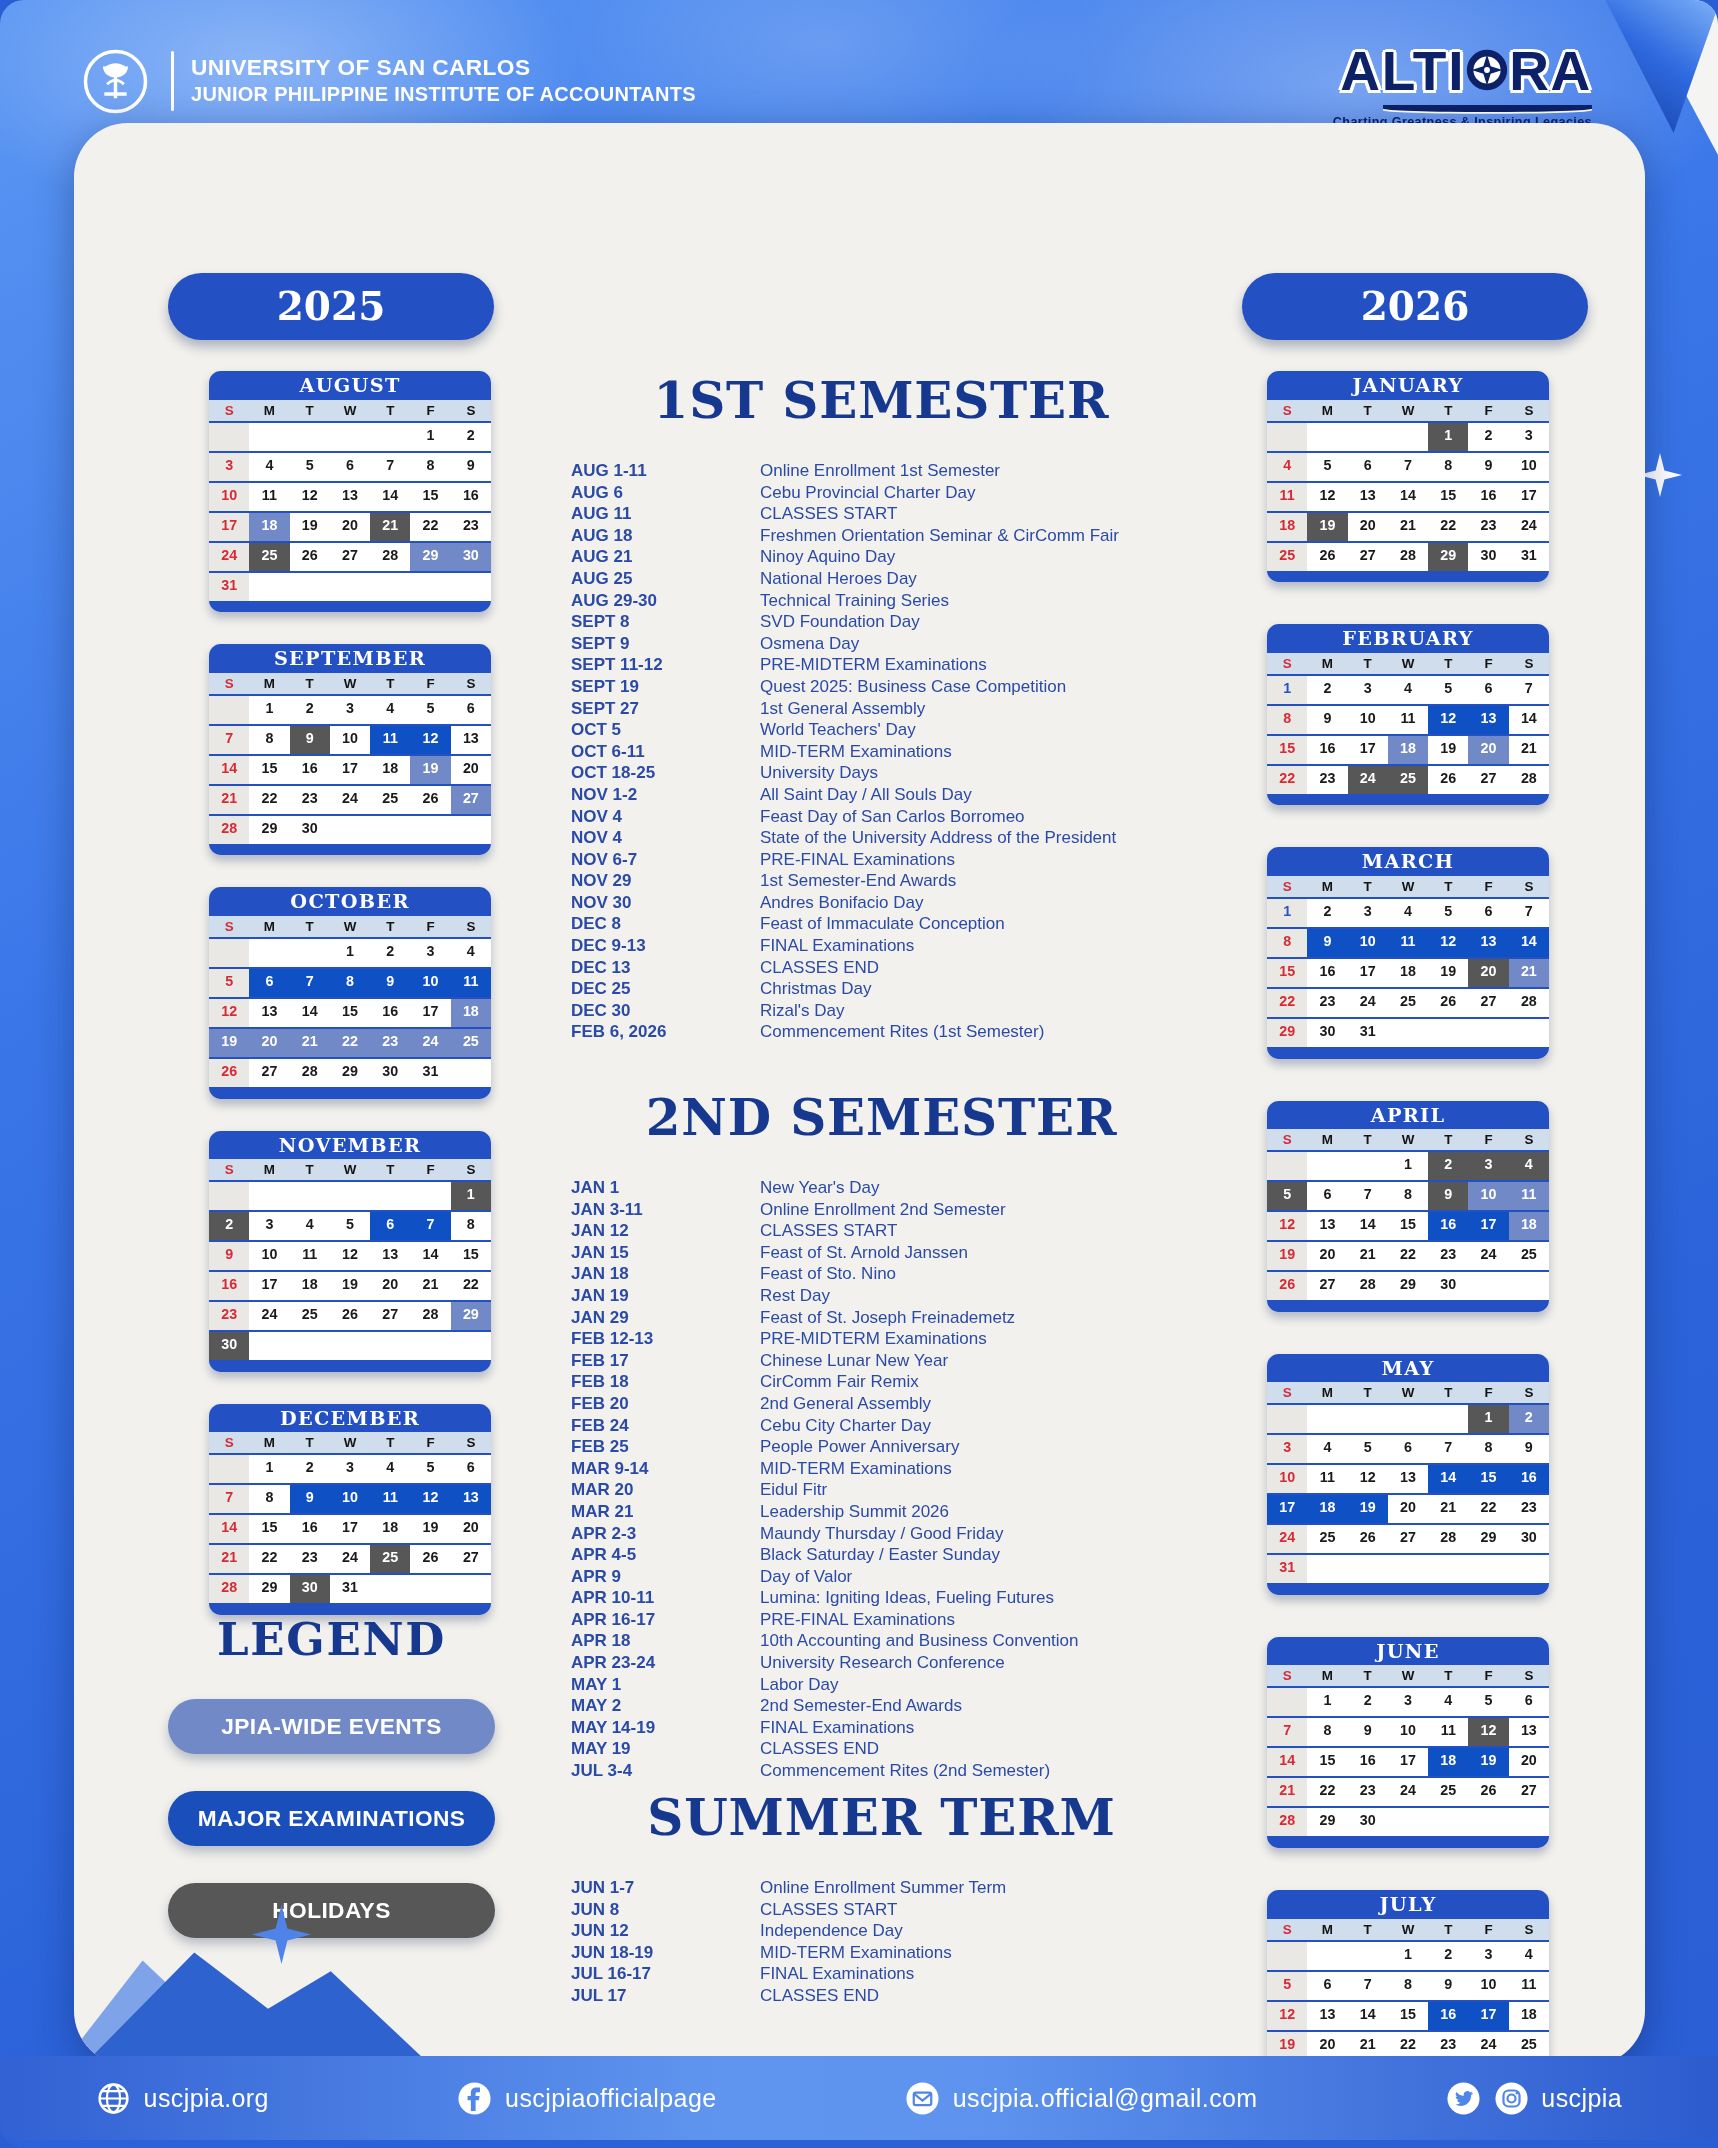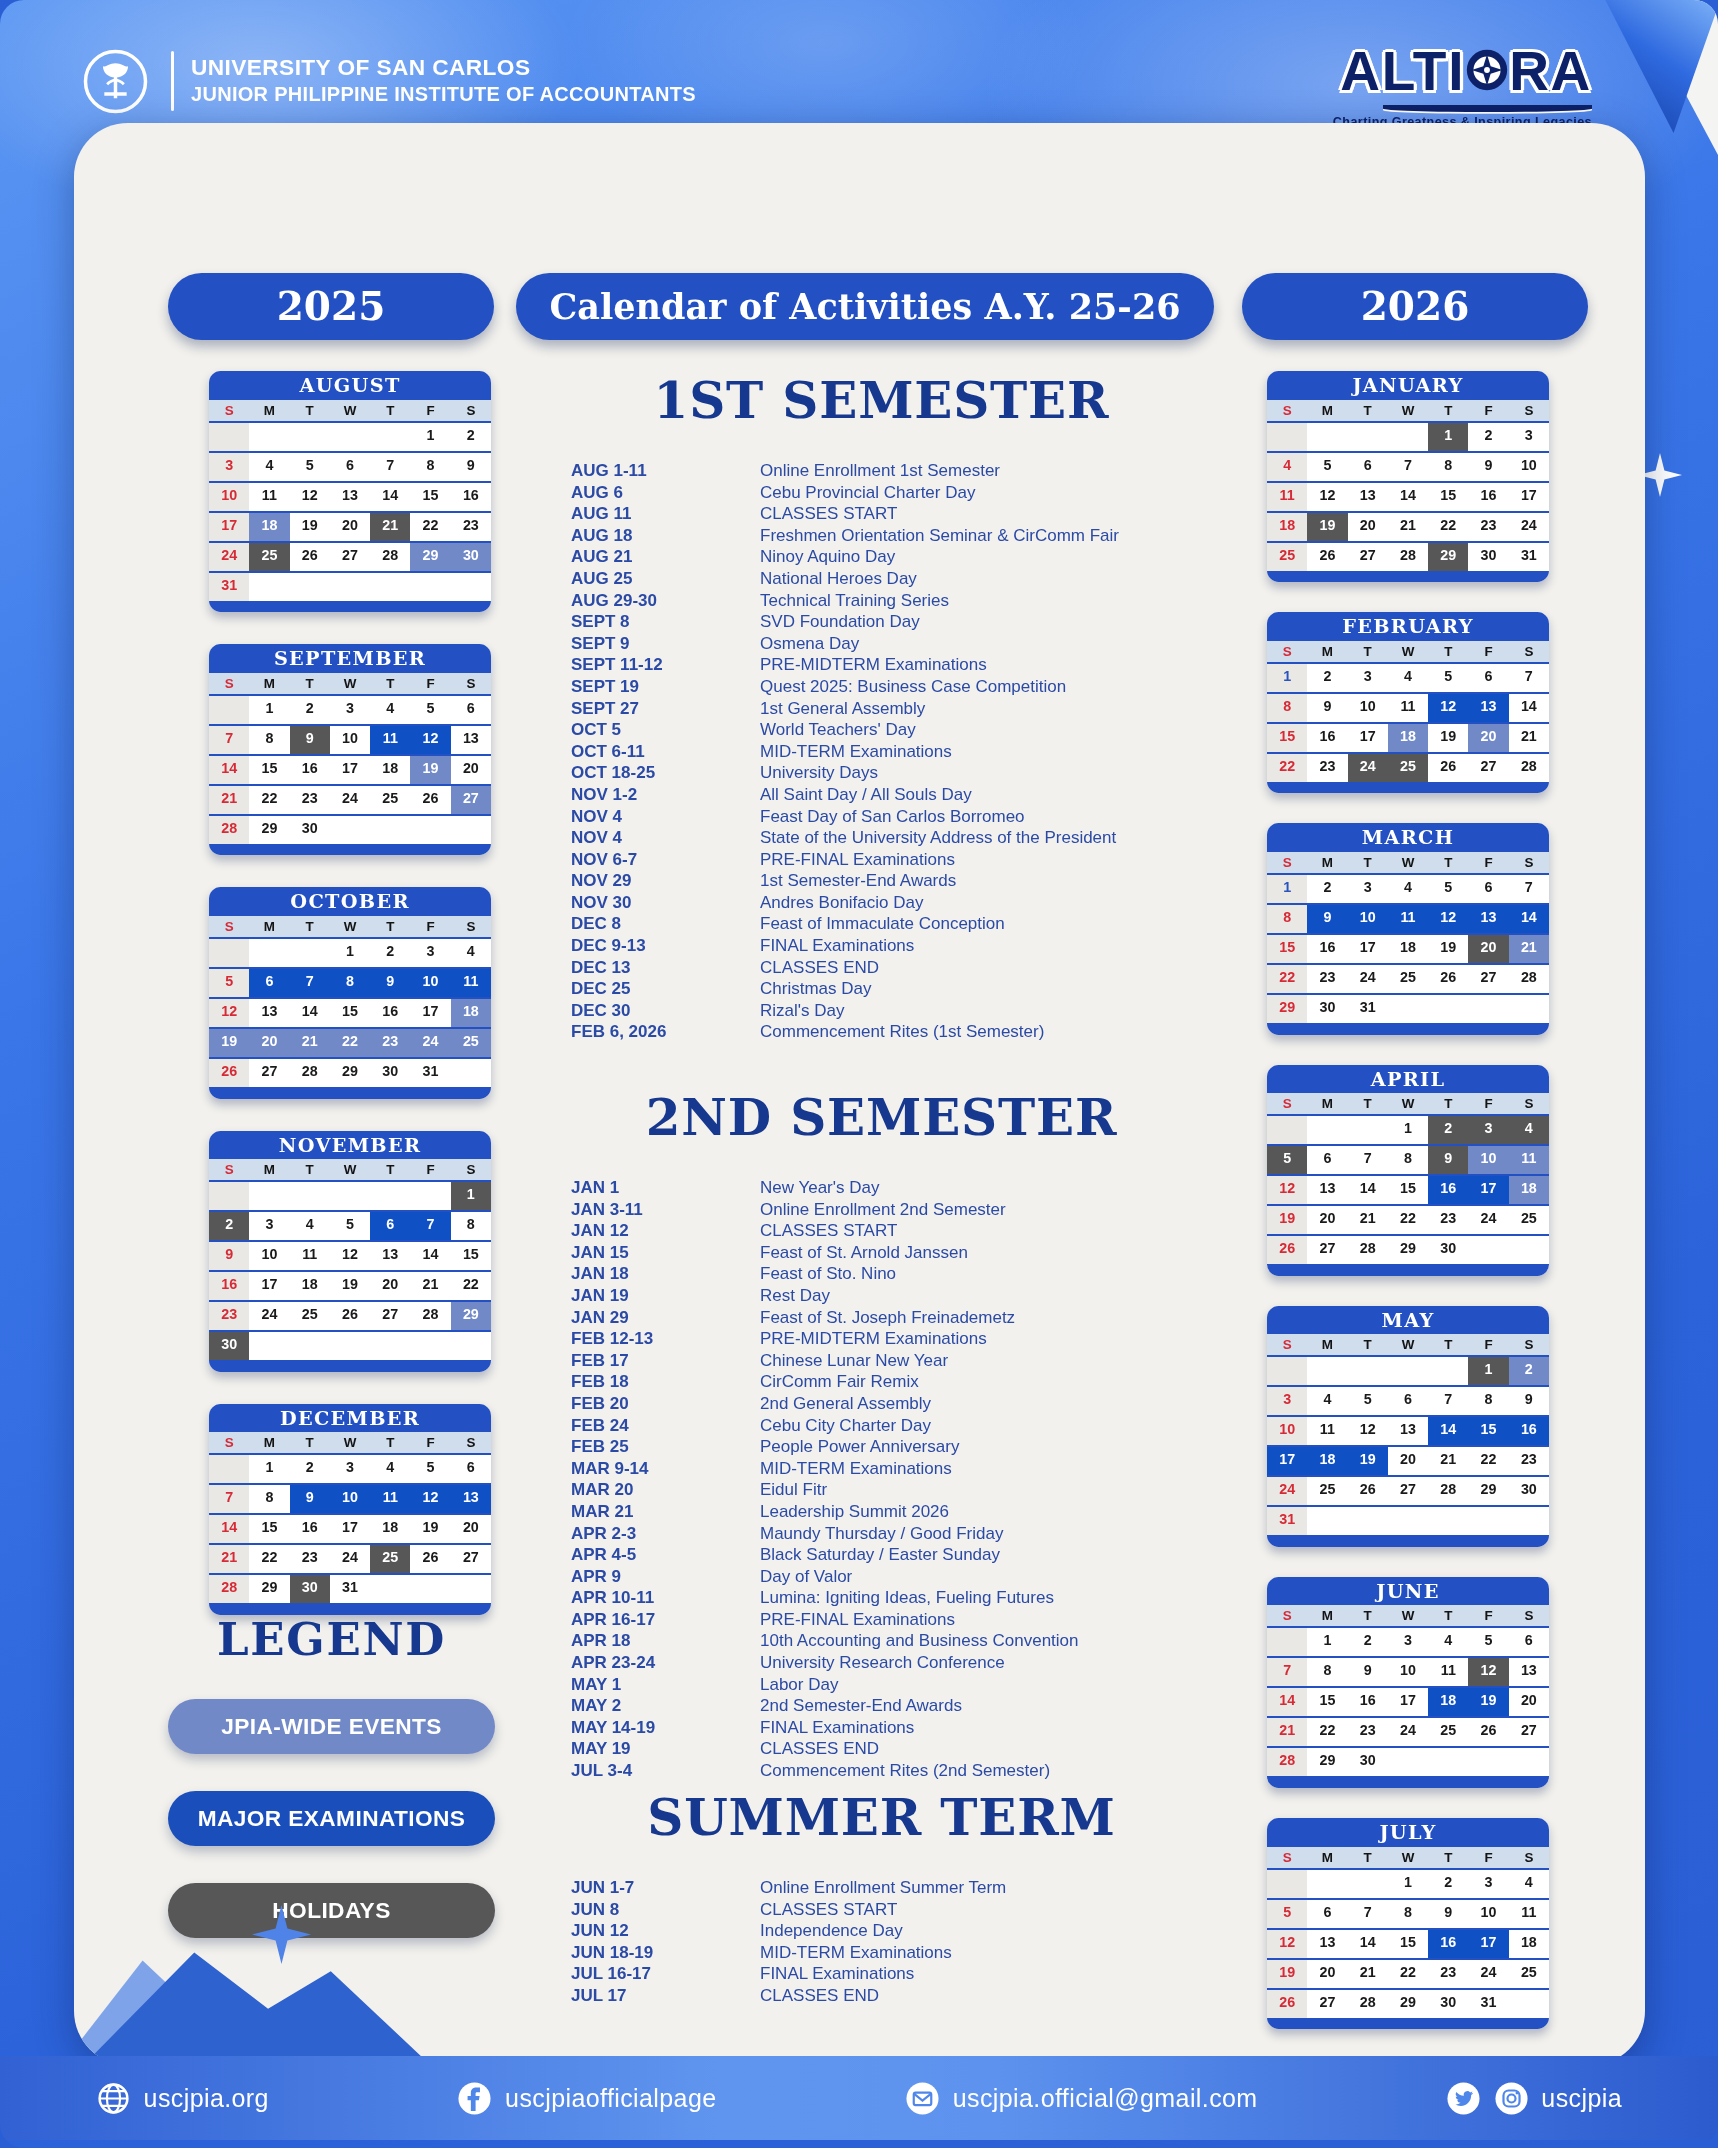--- a/index.html
+++ b/index.html
@@ -41,21 +41,21 @@
     box-shadow:0 6.7px 11.7px rgba(10,30,80,.3);}
   #pill-2025{left:94px;top:150px;width:326px;}
   #pill-title{left:442px;top:150px;width:698px;font-size:35px;}
   #pill-2026{left:1168px;top:150px;width:346px;}
   
   .cal-col{position:absolute;top:248px;width:282px;}
   #col-2025{left:123px;padding-left:12px;}
   #col-2026{left:1193px;}
   .month{width:282px;border-radius:11.7px;background:#fff;overflow:hidden;margin-bottom:32px;
     box-shadow:0 5.9px 10px rgba(20,40,90,.28);}
-  #col-2026 .month{margin-bottom:30px;}
+  #col-2026 .month{margin-bottom:42px;}
   .mtitle{height:28.5px;background:#2350c2;color:#fff;text-align:center;letter-spacing:1.3px;
     font-family:"DejaVu Serif",serif;font-weight:bold;font-size:19.3px;line-height:29px;}
   .mgrid{display:grid;grid-template-columns:repeat(7,1fr);}
   .dhead{background:#cfdded;height:21px;}
   .dh{font-weight:bold;font-size:13.4px;line-height:21px;text-align:center;color:#141414;}
   .dh.sun-h{color:#d62b36;}
   .week{height:28px;border-top:2.5px solid #2350c2;}
   .cell{font-weight:bold;font-size:14.3px;line-height:25px;text-align:center;color:#1a1a1a;}
   .cell.sun{background:#eae8e4;color:#d62b36;}
   .cell.e{background:#7289c8;color:#fff;}
@@ -124,21 +124,20 @@
     </div>
   </div>
 
   <div class="curl-white"></div>
   <div class="curl-blue"></div>
   <div class="spark" style="left:1638px;top:453px;width:44px;height:44px;"></div>
   <div class="spark" style="left:1609px;top:527px;width:20px;height:20px;"></div>
 
   <div id="card">
     <div class="year-pill" id="pill-2025">2025</div>
-    <div class="year-pill" id="pill-title">Calendar of Activities A.Y. 25-26</div>
     <div class="year-pill" id="pill-2026">2026</div>
 
     <div class="cal-col" id="col-2025">
         <div class="month">
           <div class="mtitle">AUGUST</div>
           <div class="dhead mgrid">
             <span class="dh sun-h">S</span>
             <span class="dh">M</span>
             <span class="dh">T</span>
             <span class="dh">W</span>

